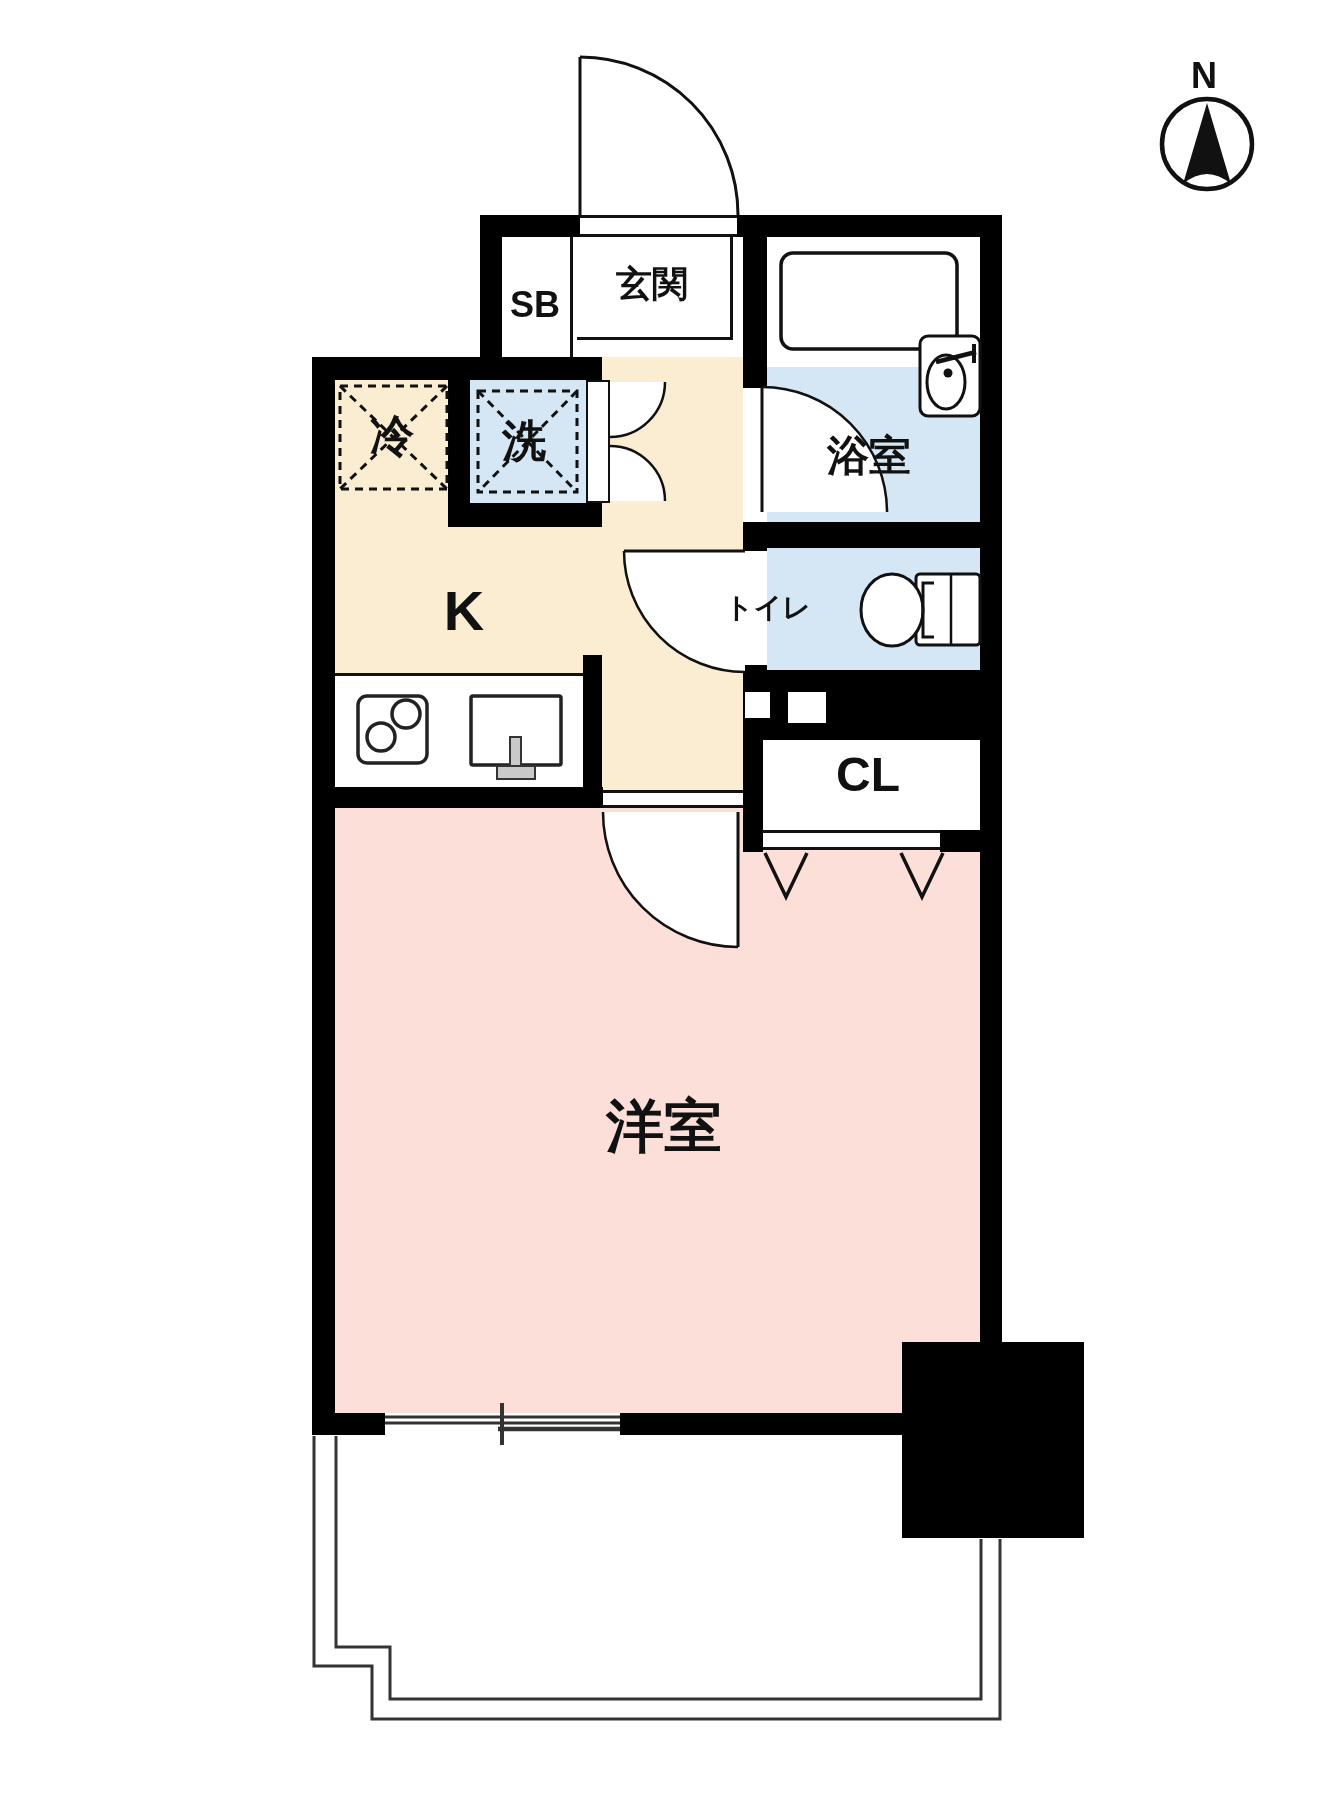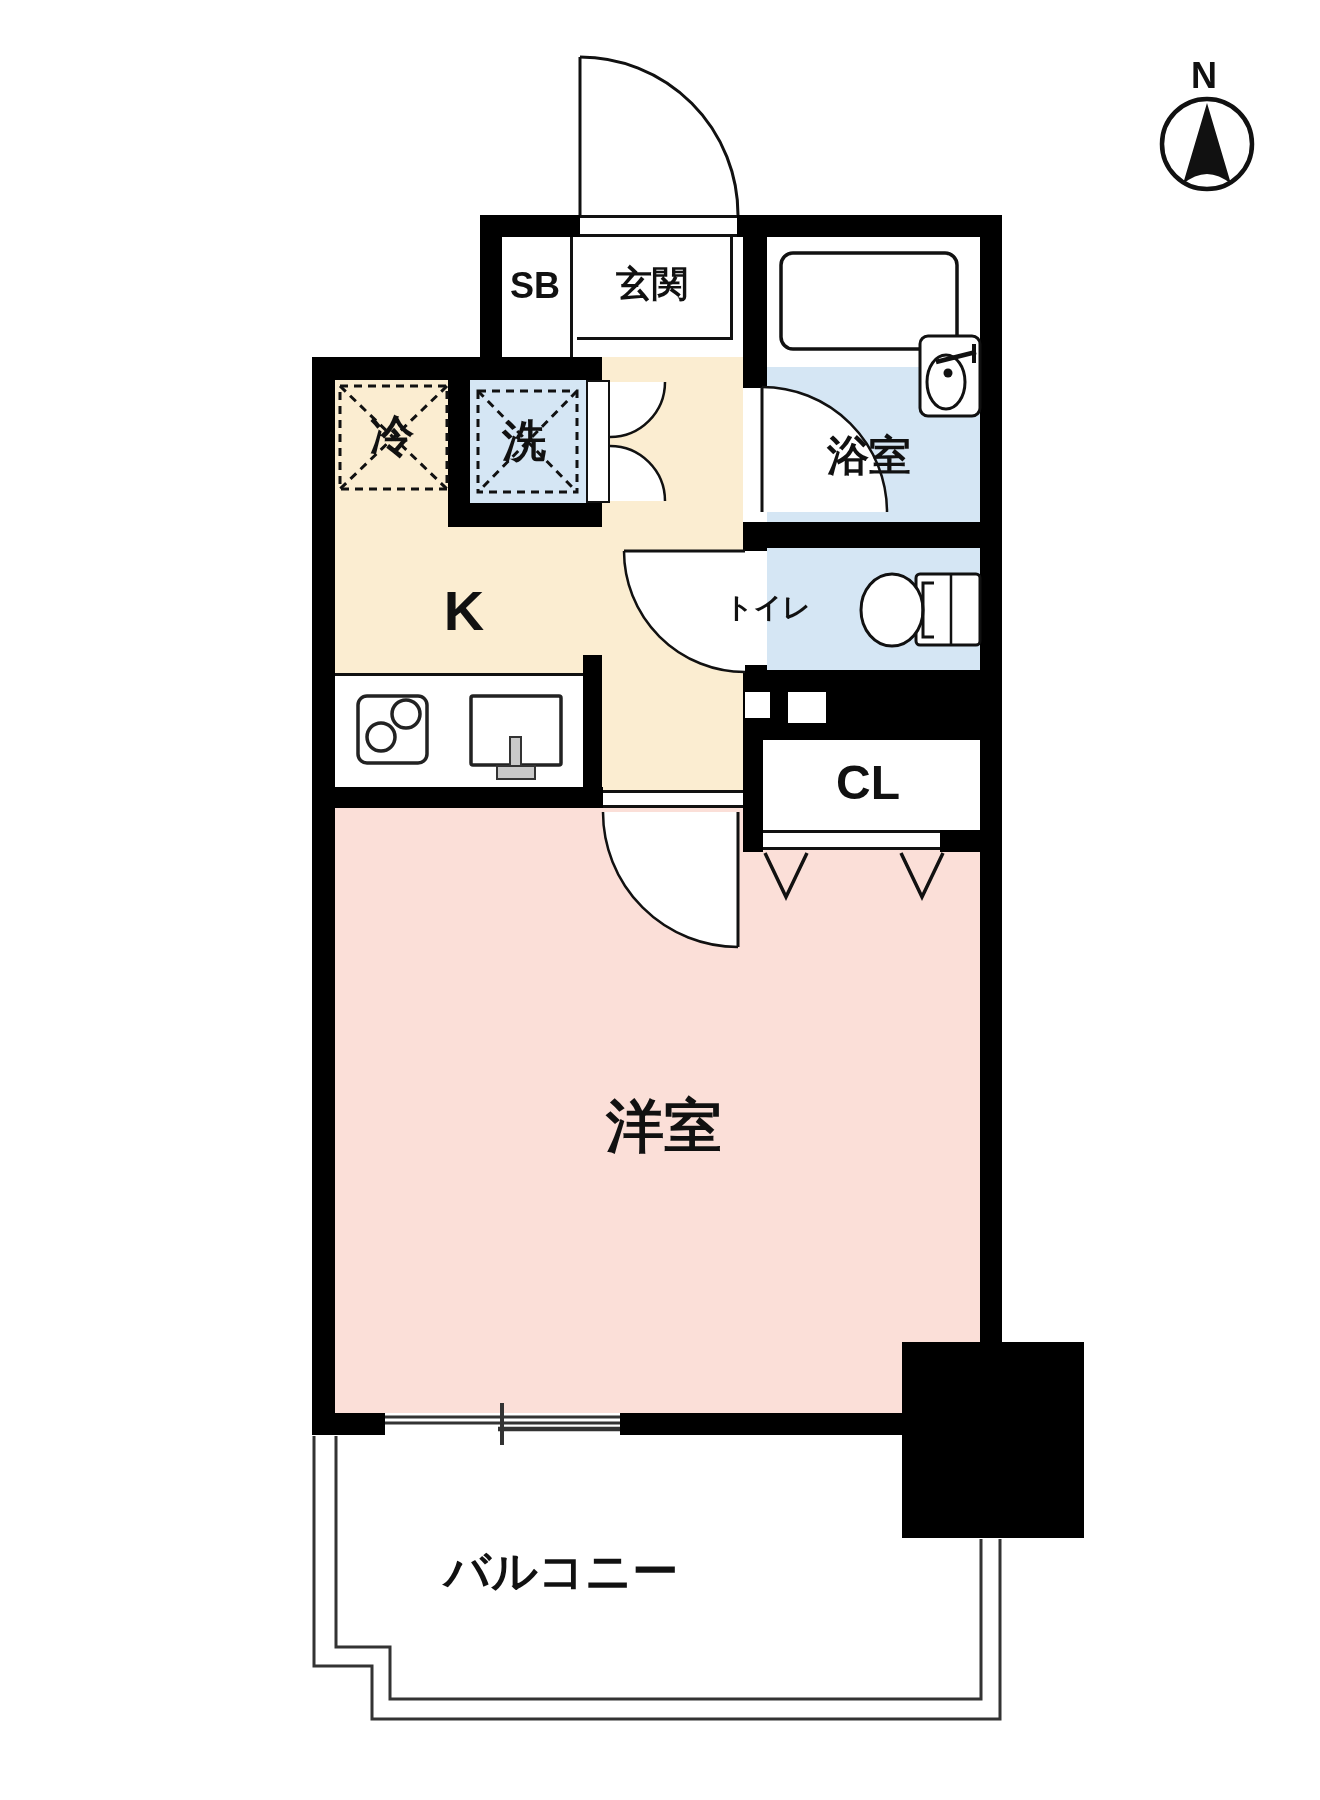--- a/index.html
+++ b/index.html
@@ -123,25 +123,24 @@
       <line x1="502" y1="1403" x2="502" y2="1445" stroke-width="4"></line>
     </g>
 
     <path d="M 314 1436 L 314 1666 L 372 1666 L 372 1719 L 1000 1719 L 1000 1539" fill="none" stroke="var(--thin)" stroke-width="3"></path>
     <path d="M 336 1436 L 336 1647 L 390 1647 L 390 1699 L 981 1699 L 981 1539" fill="none" stroke="var(--thin)" stroke-width="3"></path>
 
     <circle cx="1207" cy="144" r="45" fill="none" stroke="#111" stroke-width="4.5"></circle>
     <path d="M 1207 103 L 1231 184 Q 1207 164 1183 184 Z" fill="#111"></path>
   </svg>
 
-  <div class="lab" style="left:535px;top:286px;font-size:36px;text-align:right;">SB</div>
+  <div class="lab" style="left:535px;top:305px;font-size:36px;text-align:right;">SB</div>
   <div class="lab" style="left:652px;top:284px;font-size:36px;">玄関</div>
   <div class="lab" style="left:869px;top:456px;font-size:42px;">浴室</div>
   <div class="lab" style="left:768px;top:608px;font-size:28px;">トイレ</div>
-  <div class="lab" style="left:868px;top:775px;font-size:48px;margin-top:8px;">CL</div>
+  <div class="lab" style="left:868px;top:775px;font-size:48px;">CL</div>
   <div class="lab" style="left:464px;top:611px;font-size:56px;">K</div>
   <div class="lab" style="left:392px;top:436px;font-size:44px;">冷</div>
   <div class="lab" style="left:524px;top:441px;font-size:44px;">洗</div>
   <div class="lab" style="left:664px;top:1126px;font-size:58px;text-align:right;">洋室</div>
-  <div class="lab" style="left:561px;top:1571px;font-size:46px;">バルコニー</div>
   <div class="lab" style="left:1204px;top:76px;font-size:36px;font-weight:700;">N</div>
 
 </div>
 
 </body></html>

